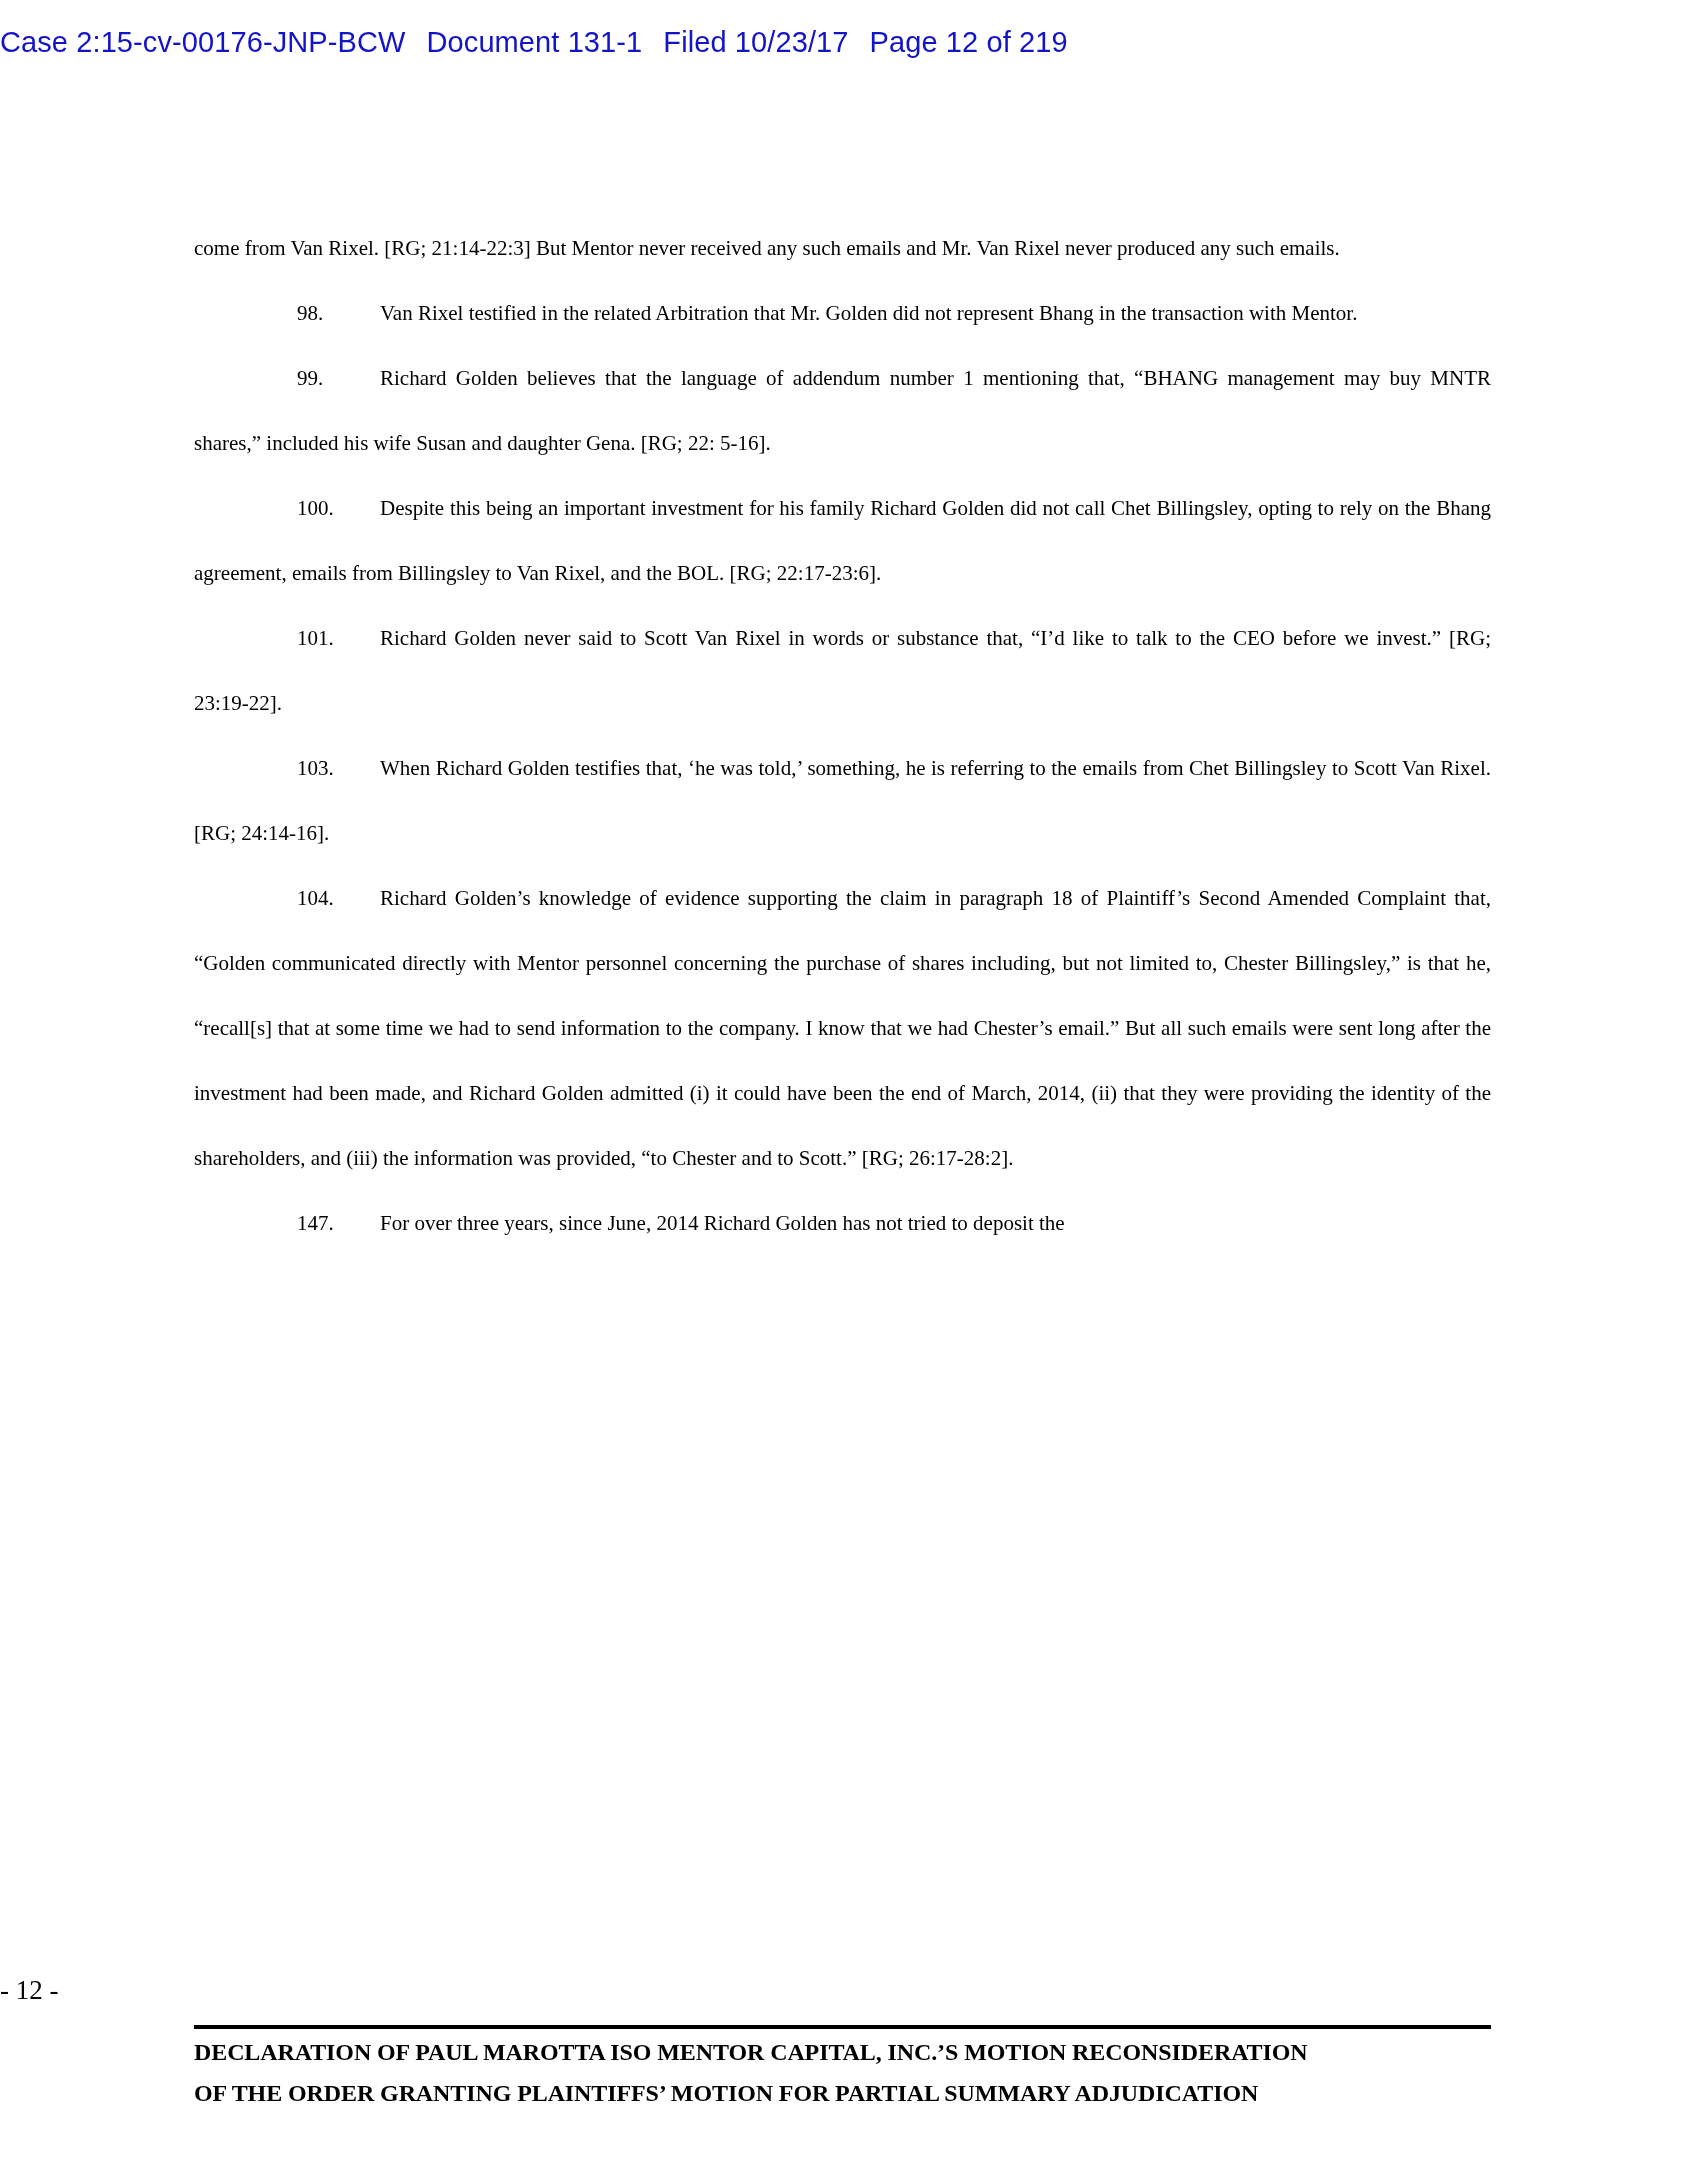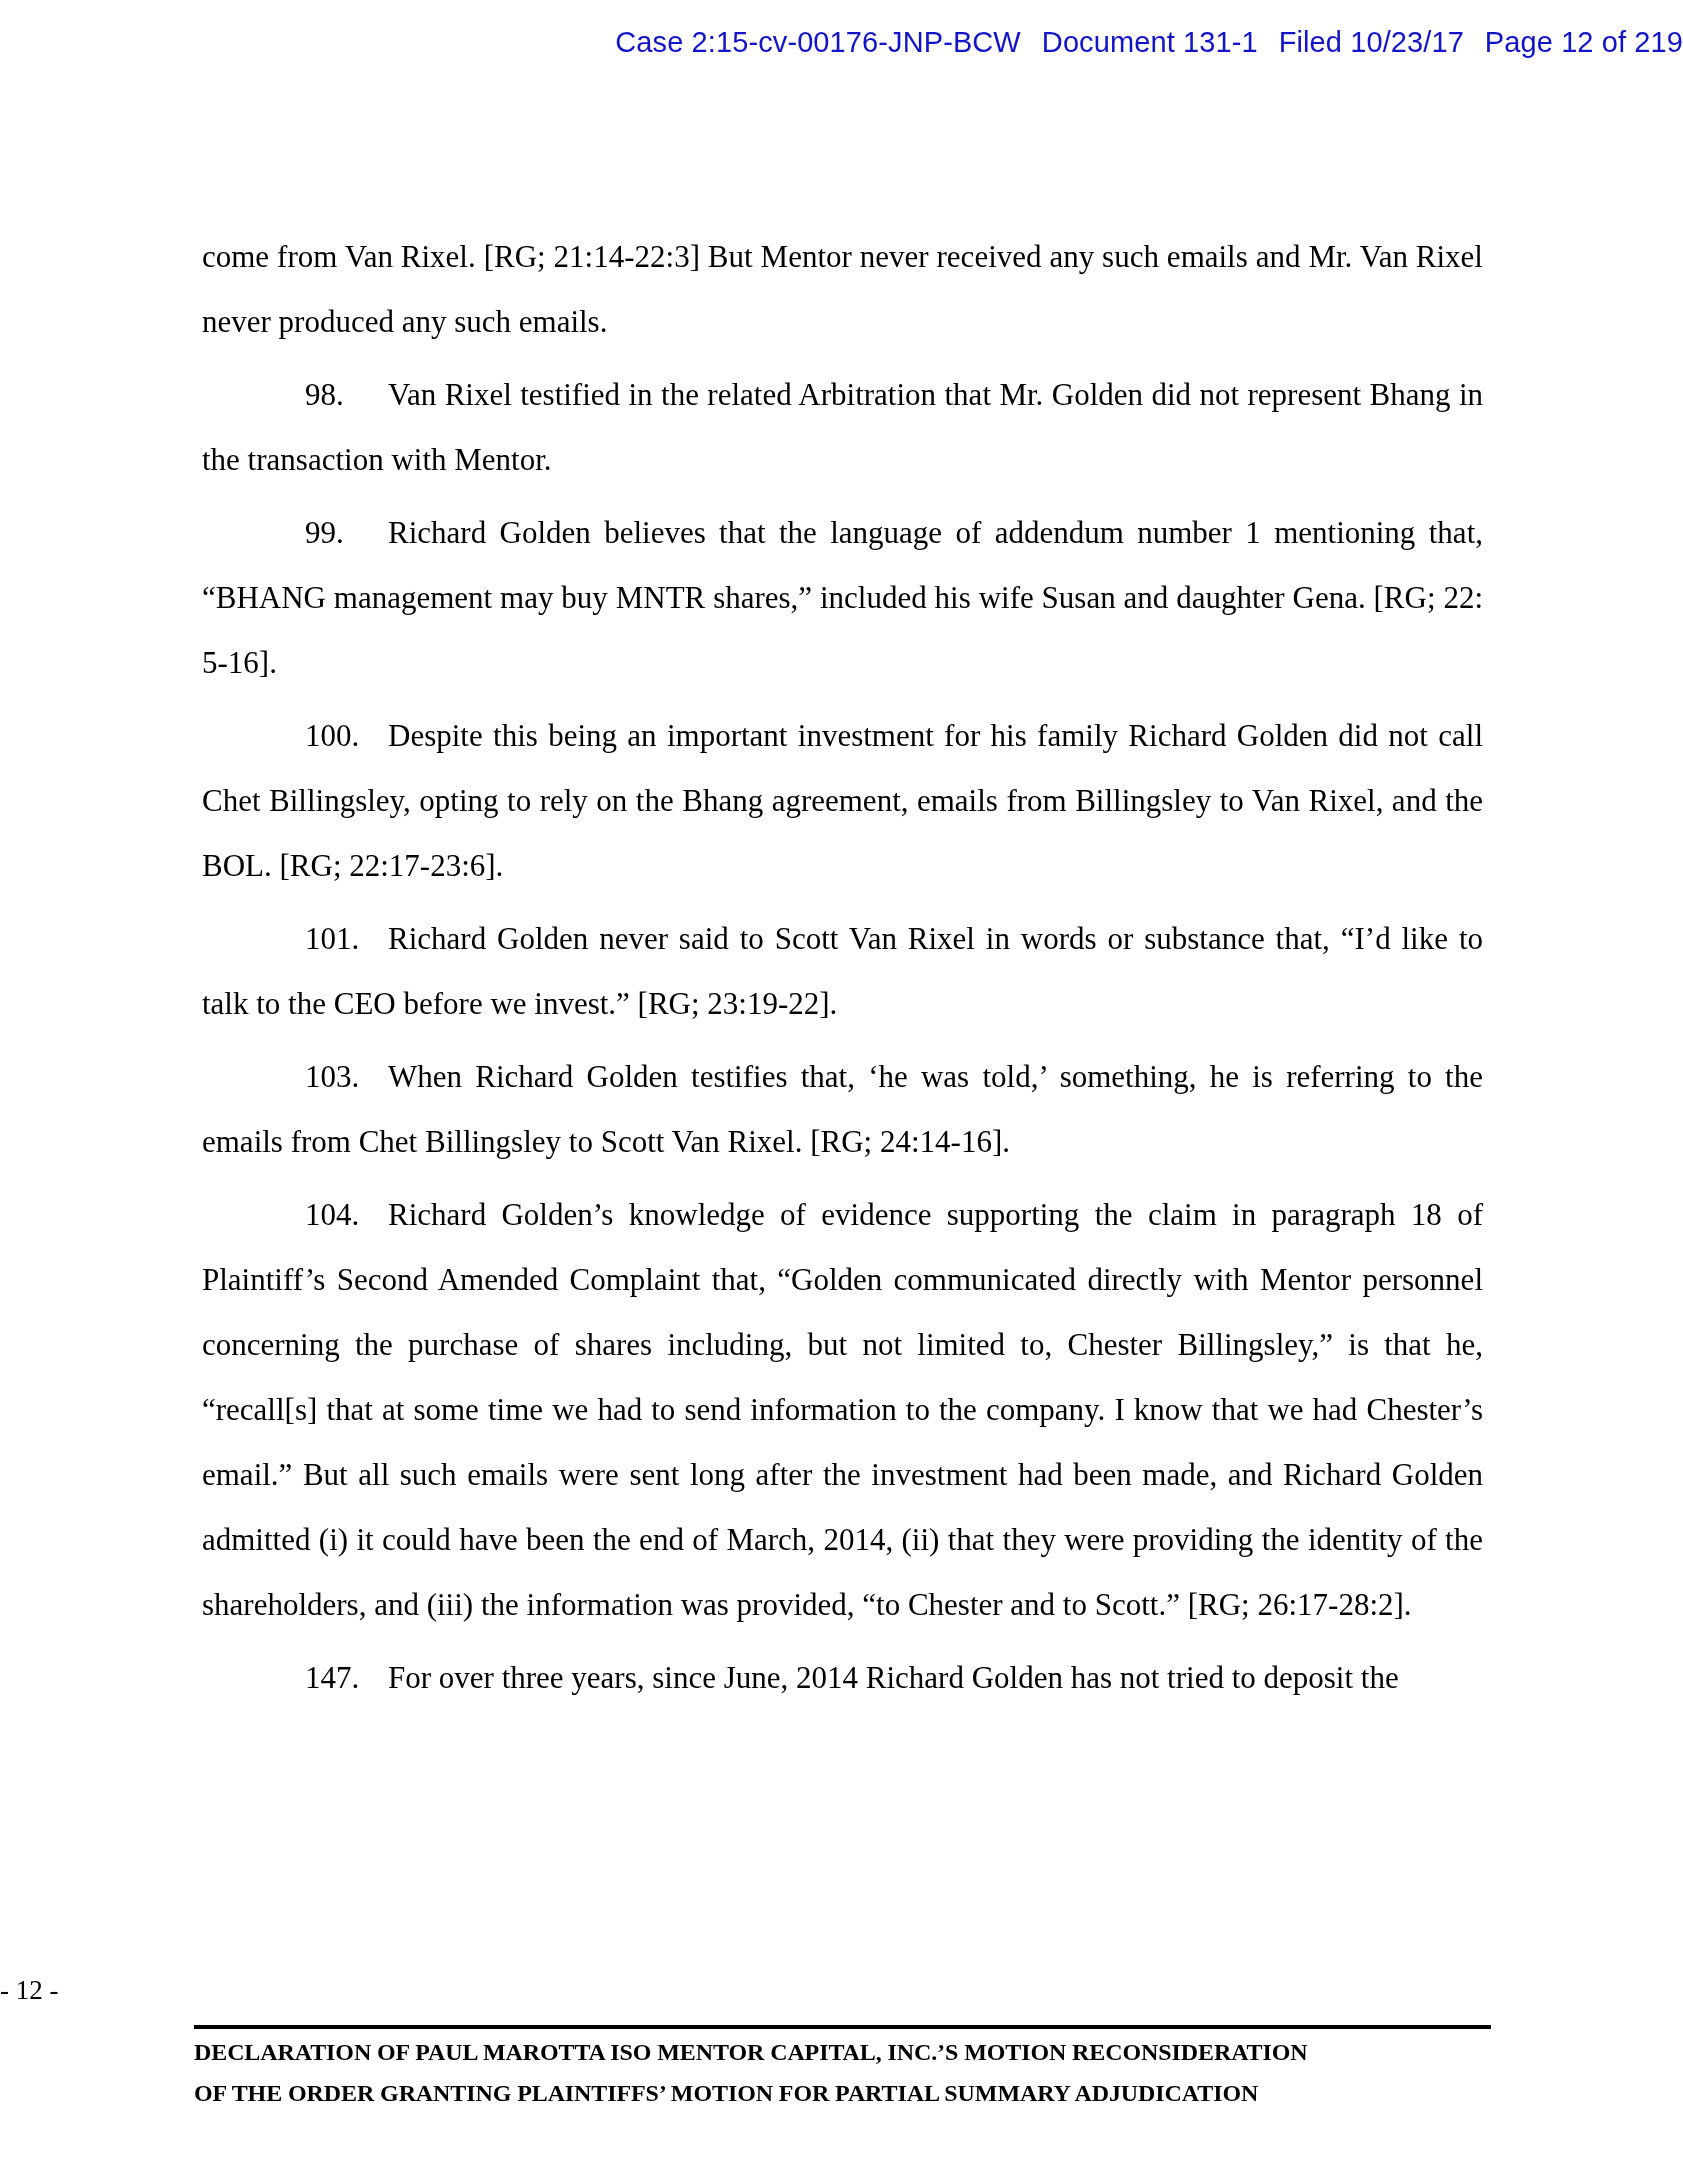--- a/index.html
+++ b/index.html
@@ -22,41 +22,41 @@
     height: 2178px;
     background: #ffffff;
   }
 
   
   .ecf-header {
     position: absolute;
     left: 0;
     top: 26px;
     width: 1683px;
-    text-align: right;
+    text-align: left;
     color: #1313c8;
     font-family: "Liberation Sans", "DejaVu Sans", sans-serif;
     font-size: 29px;
     letter-spacing: 0.1px;
     white-space: nowrap;
   }
   .ecf-header .seg { display: inline; }
   .ecf-gap-lg { display: inline-block; width: 21px; }
 
   
   .body-block {
     position: absolute;
     left: 194px;
     top: 216px;
     width: 1297px;
   }
 
   .para {
-    margin: 8px;
-    font-size: 31px;
+    margin: 0;
+    font-size: 21px;
     line-height: 65px;
     text-align: justify;
     text-justify: inter-word;
     color: #000000;
     -webkit-hyphens: none;
     hyphens: none;
   }
   .para .num {
     display: inline-block;
     width: 83px;

